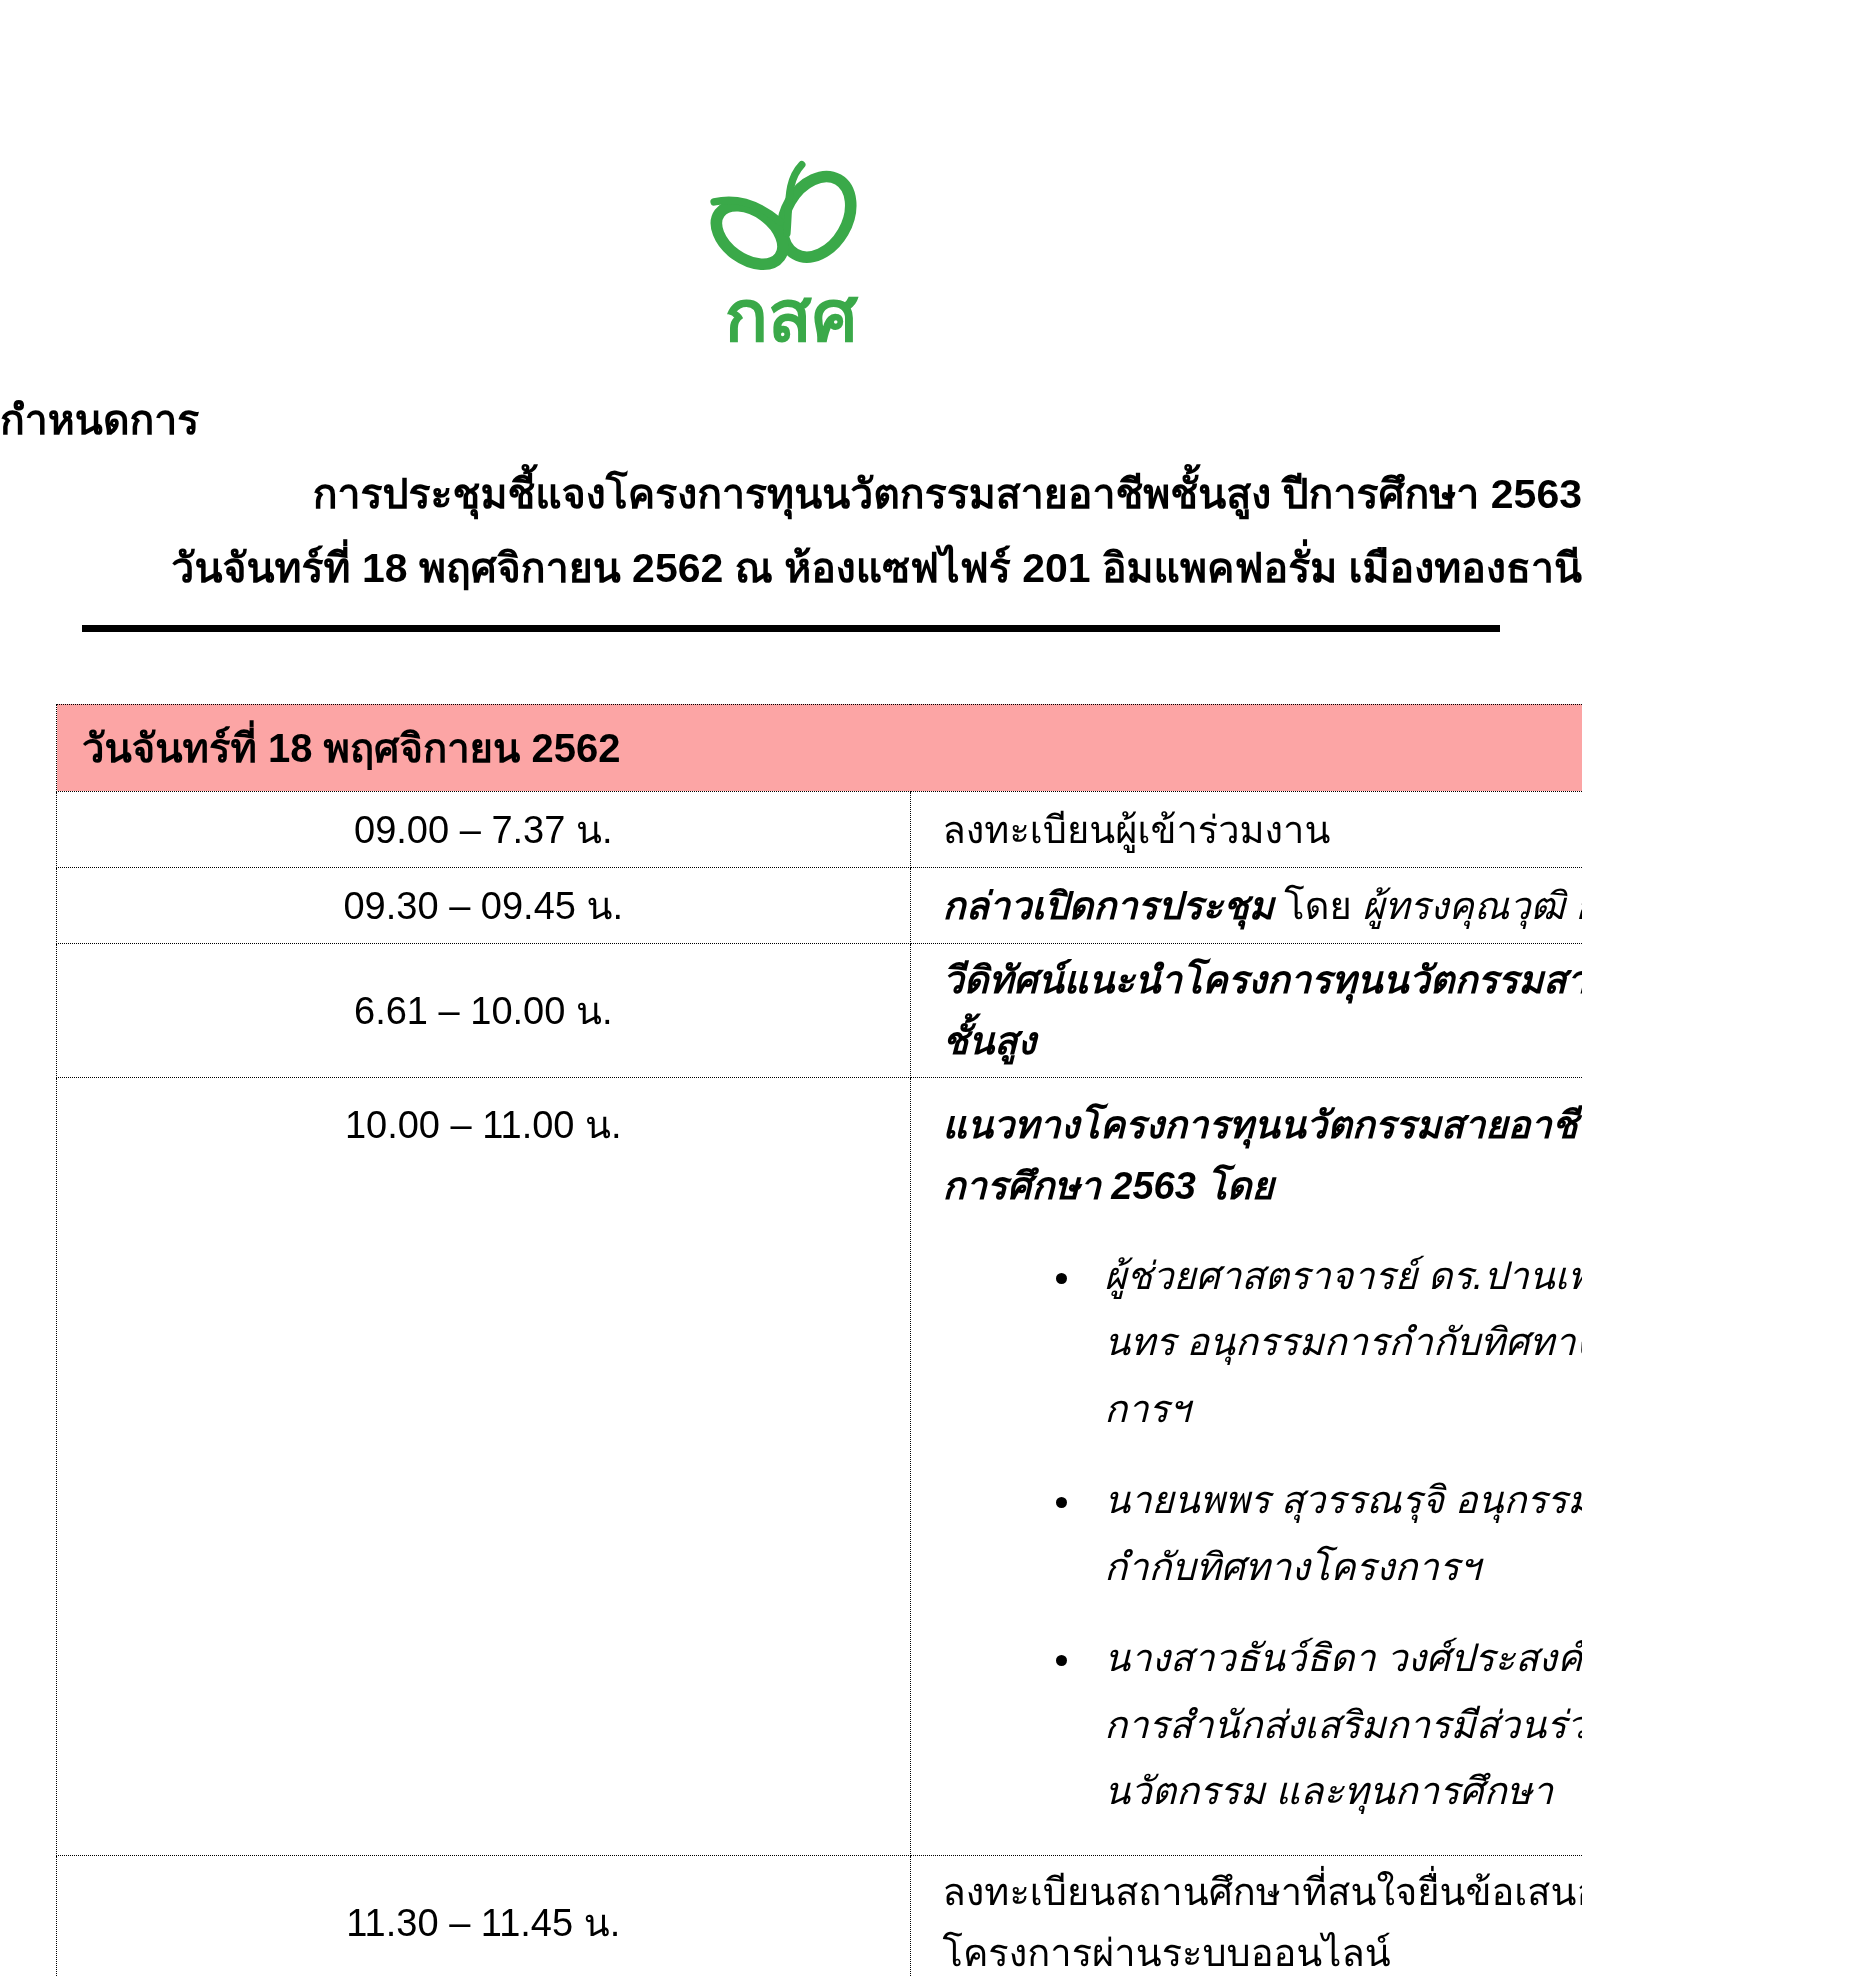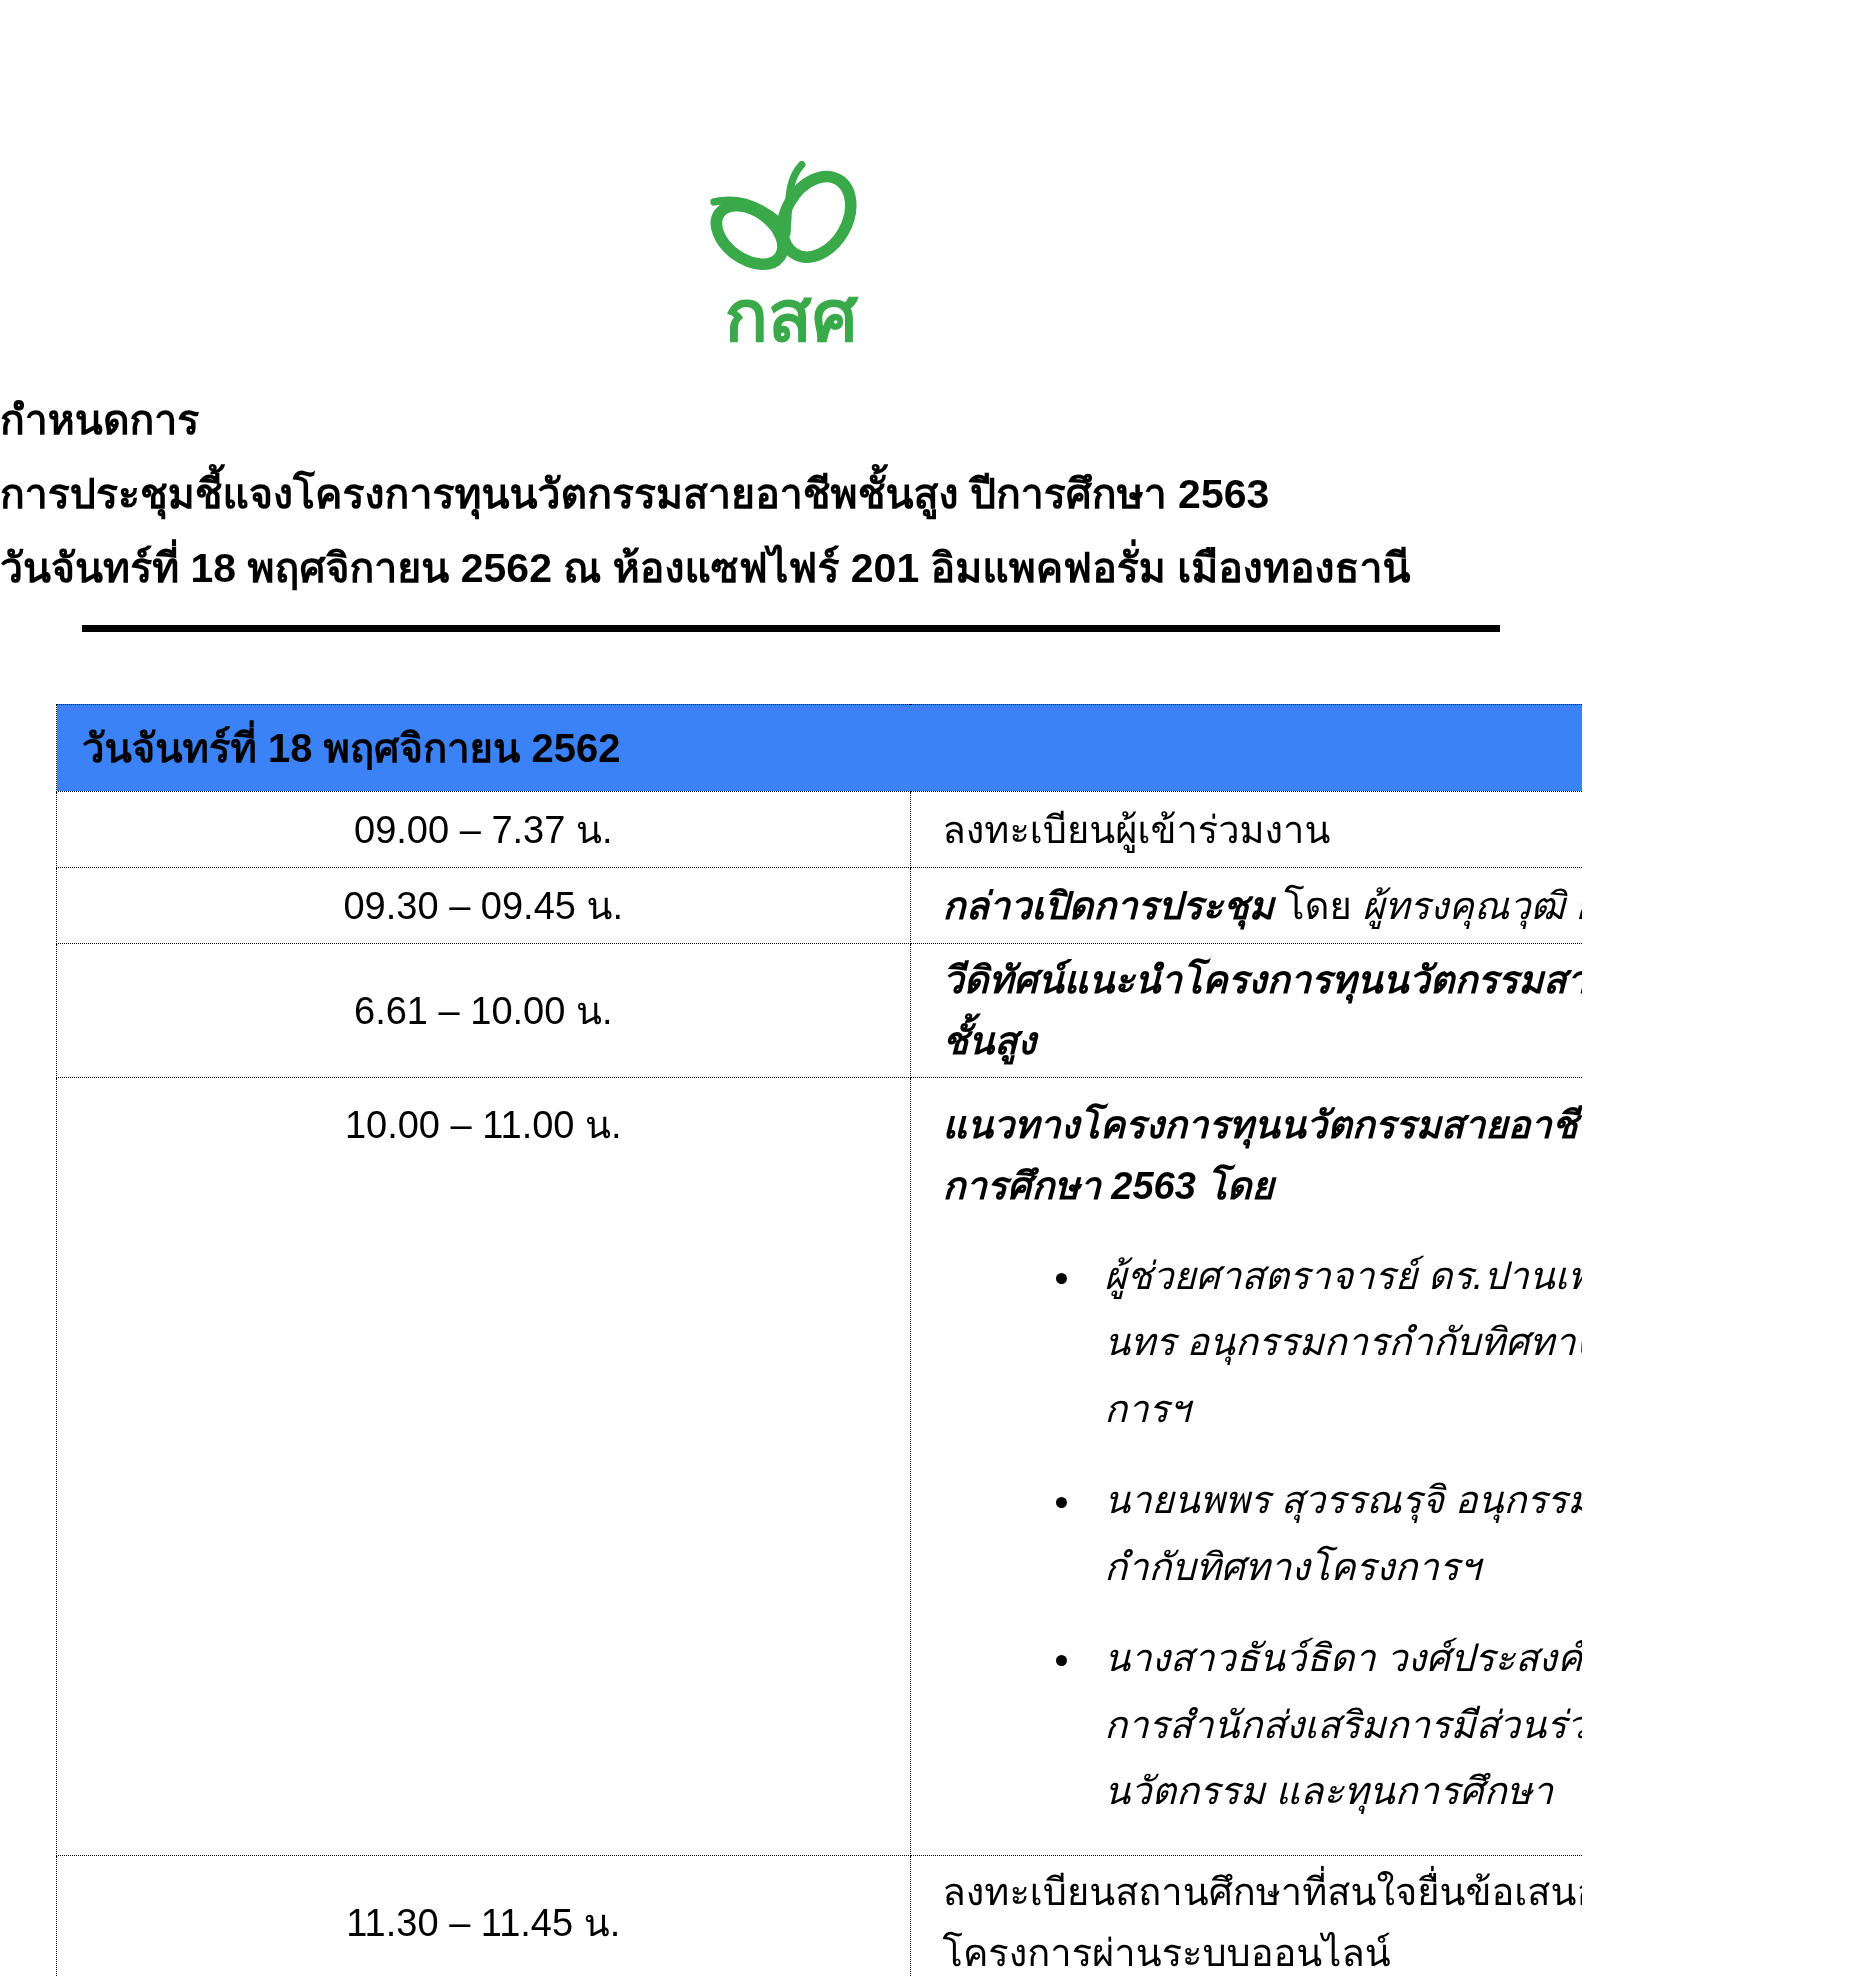--- a/index.html
+++ b/index.html
@@ -31,42 +31,42 @@
   
   .title-1 {
     margin-top: 43px;
     text-align: left;
     font-size: 41px;
     font-weight: bold;
     line-height: 1.25;
   }
   .title-2, .title-3 {
     margin-top: 23px;
-    text-align: left;
+    text-align: right;
     font-size: 41px;
     font-weight: bold;
     line-height: 1.25;
   }
   .rule {
     margin: 30px 82px 0 82px;
     height: 7.2px;
     background: #000;
   }
   
   table.agenda {
     margin: 72px 0 0 56px;
     width: 1708px;
     border-collapse: collapse;
     table-layout: fixed;
   }
   table.agenda th, table.agenda td {
     border: 1.8px dotted #000;
   }
   table.agenda th.day-header {
-    background: #3b82f6;
+    background: #fca5a5;
     height: 79px;
     text-align: left;
     padding: 3.6px 9px 3.6px 25px;
     font-size: 40px;
     font-weight: bold;
   }
   td.time {
     width: 382px;
     text-align: center;
     font-size: 38px;

